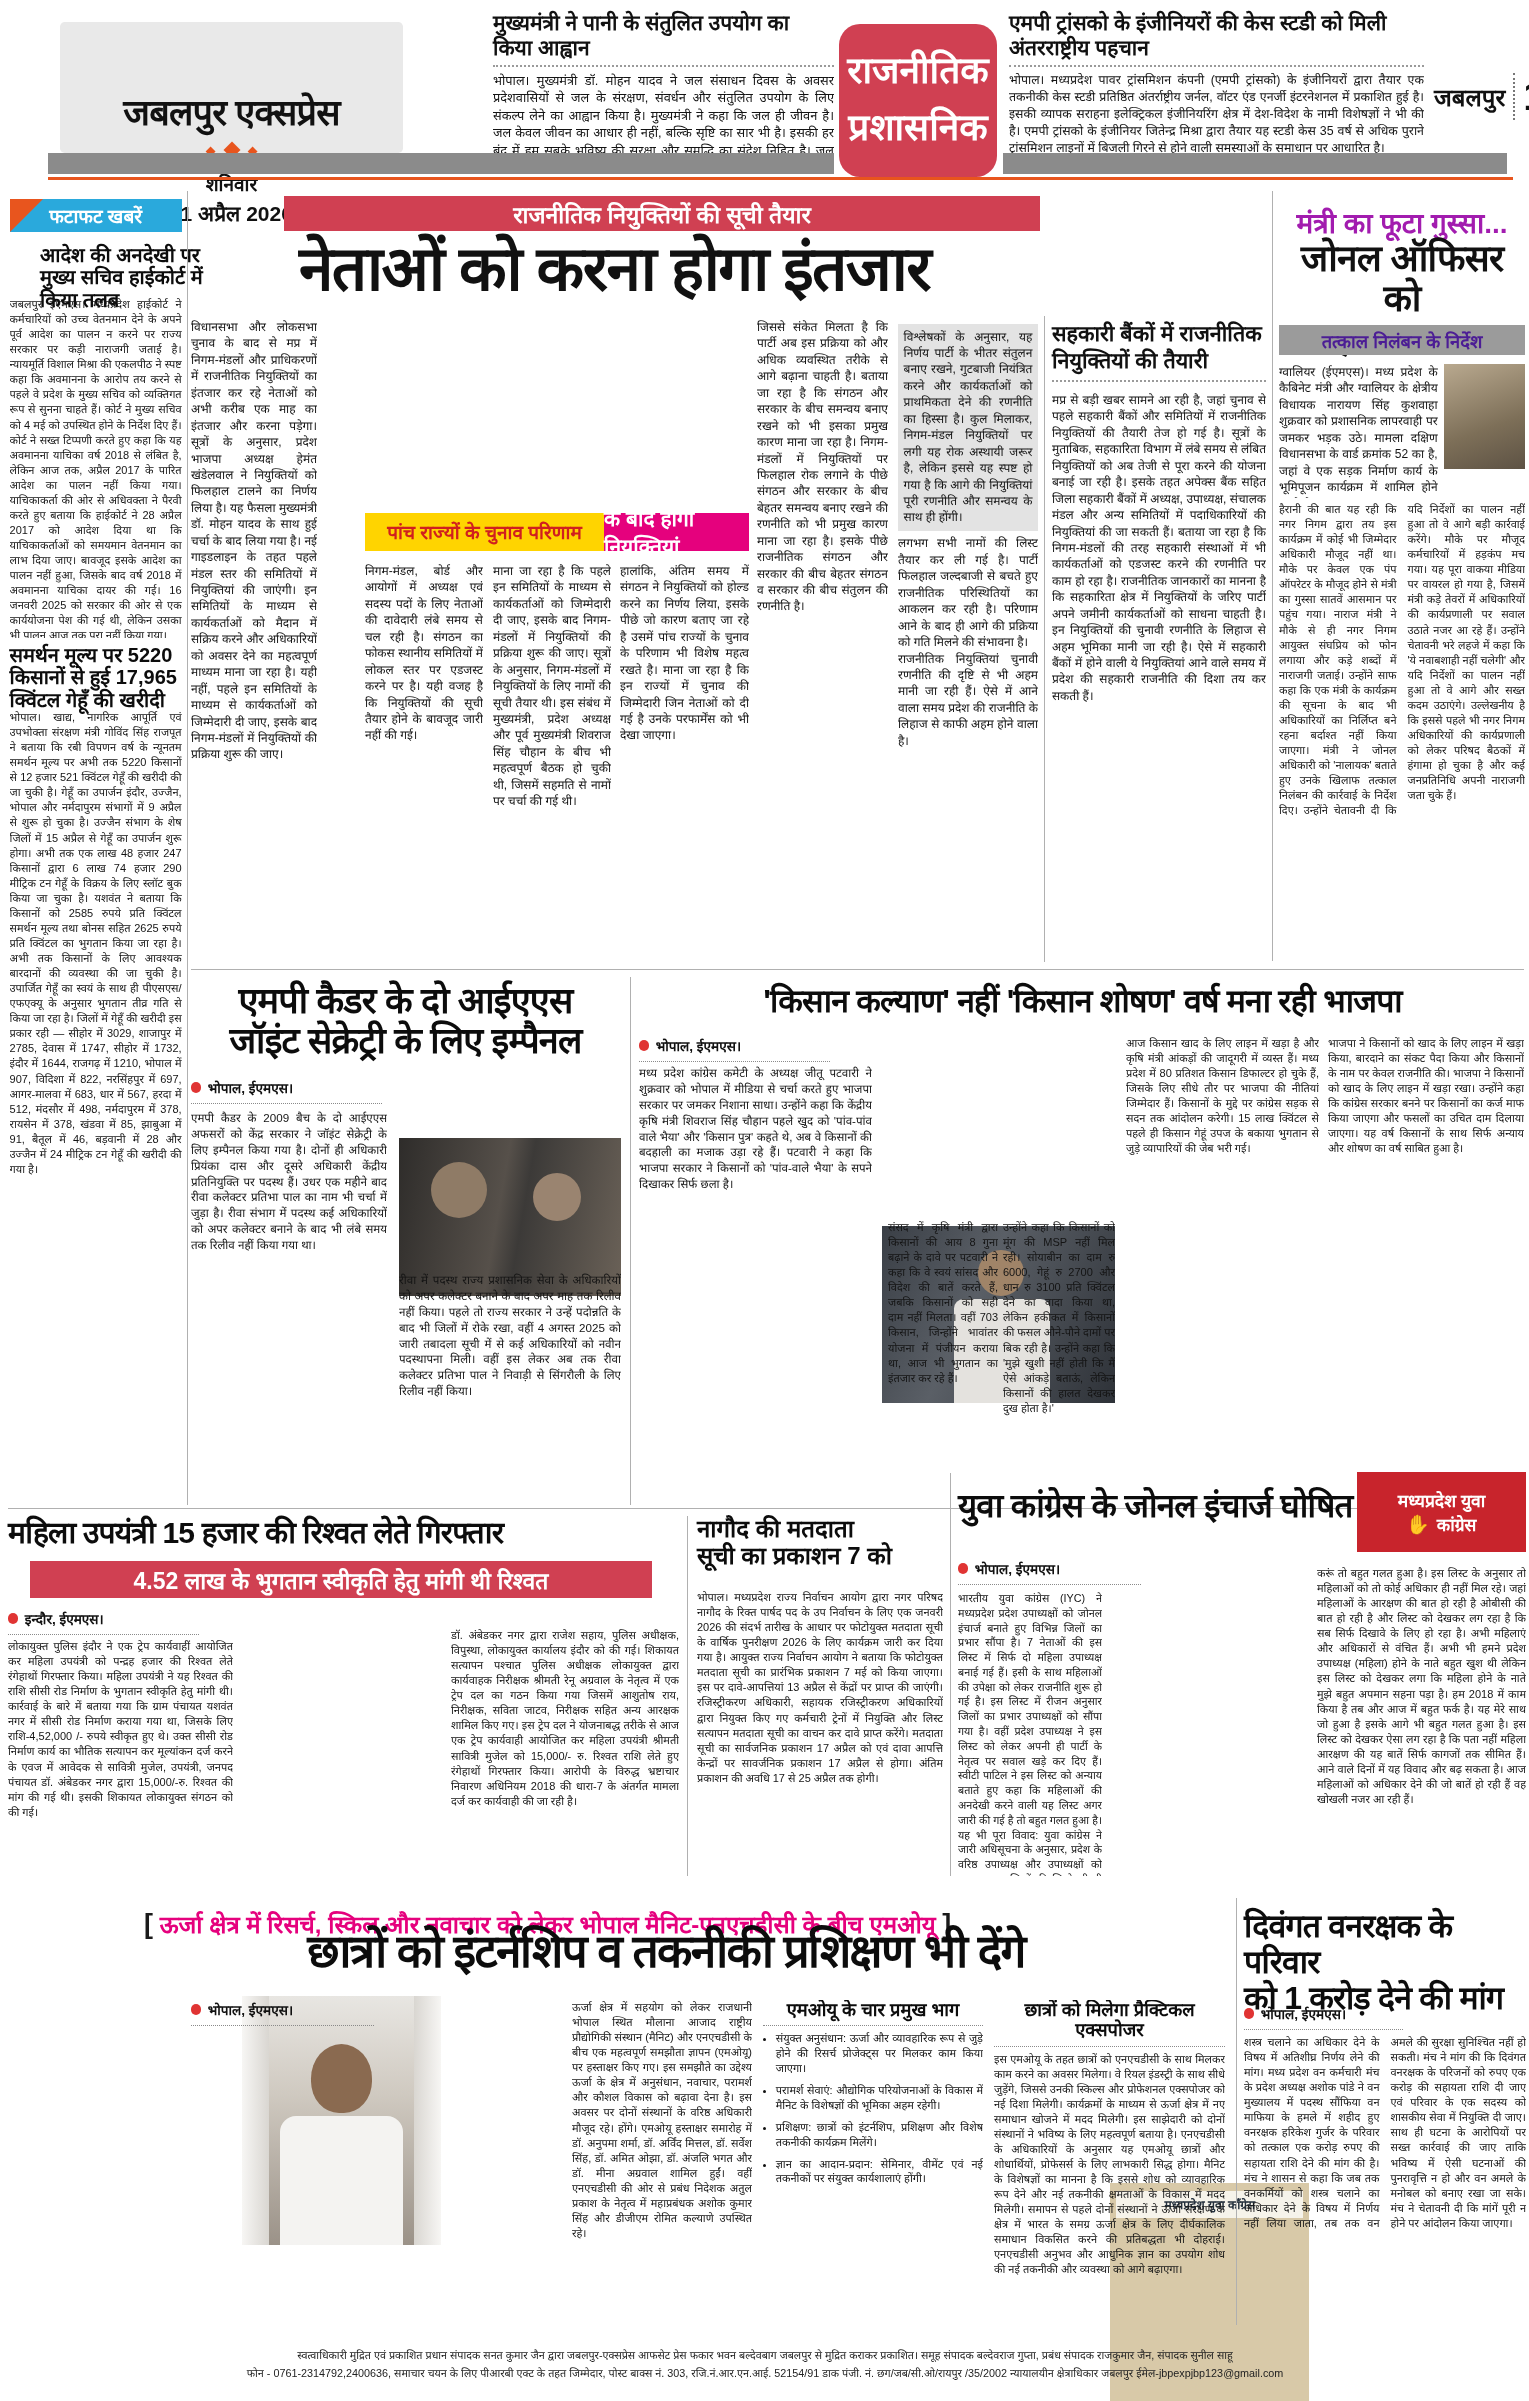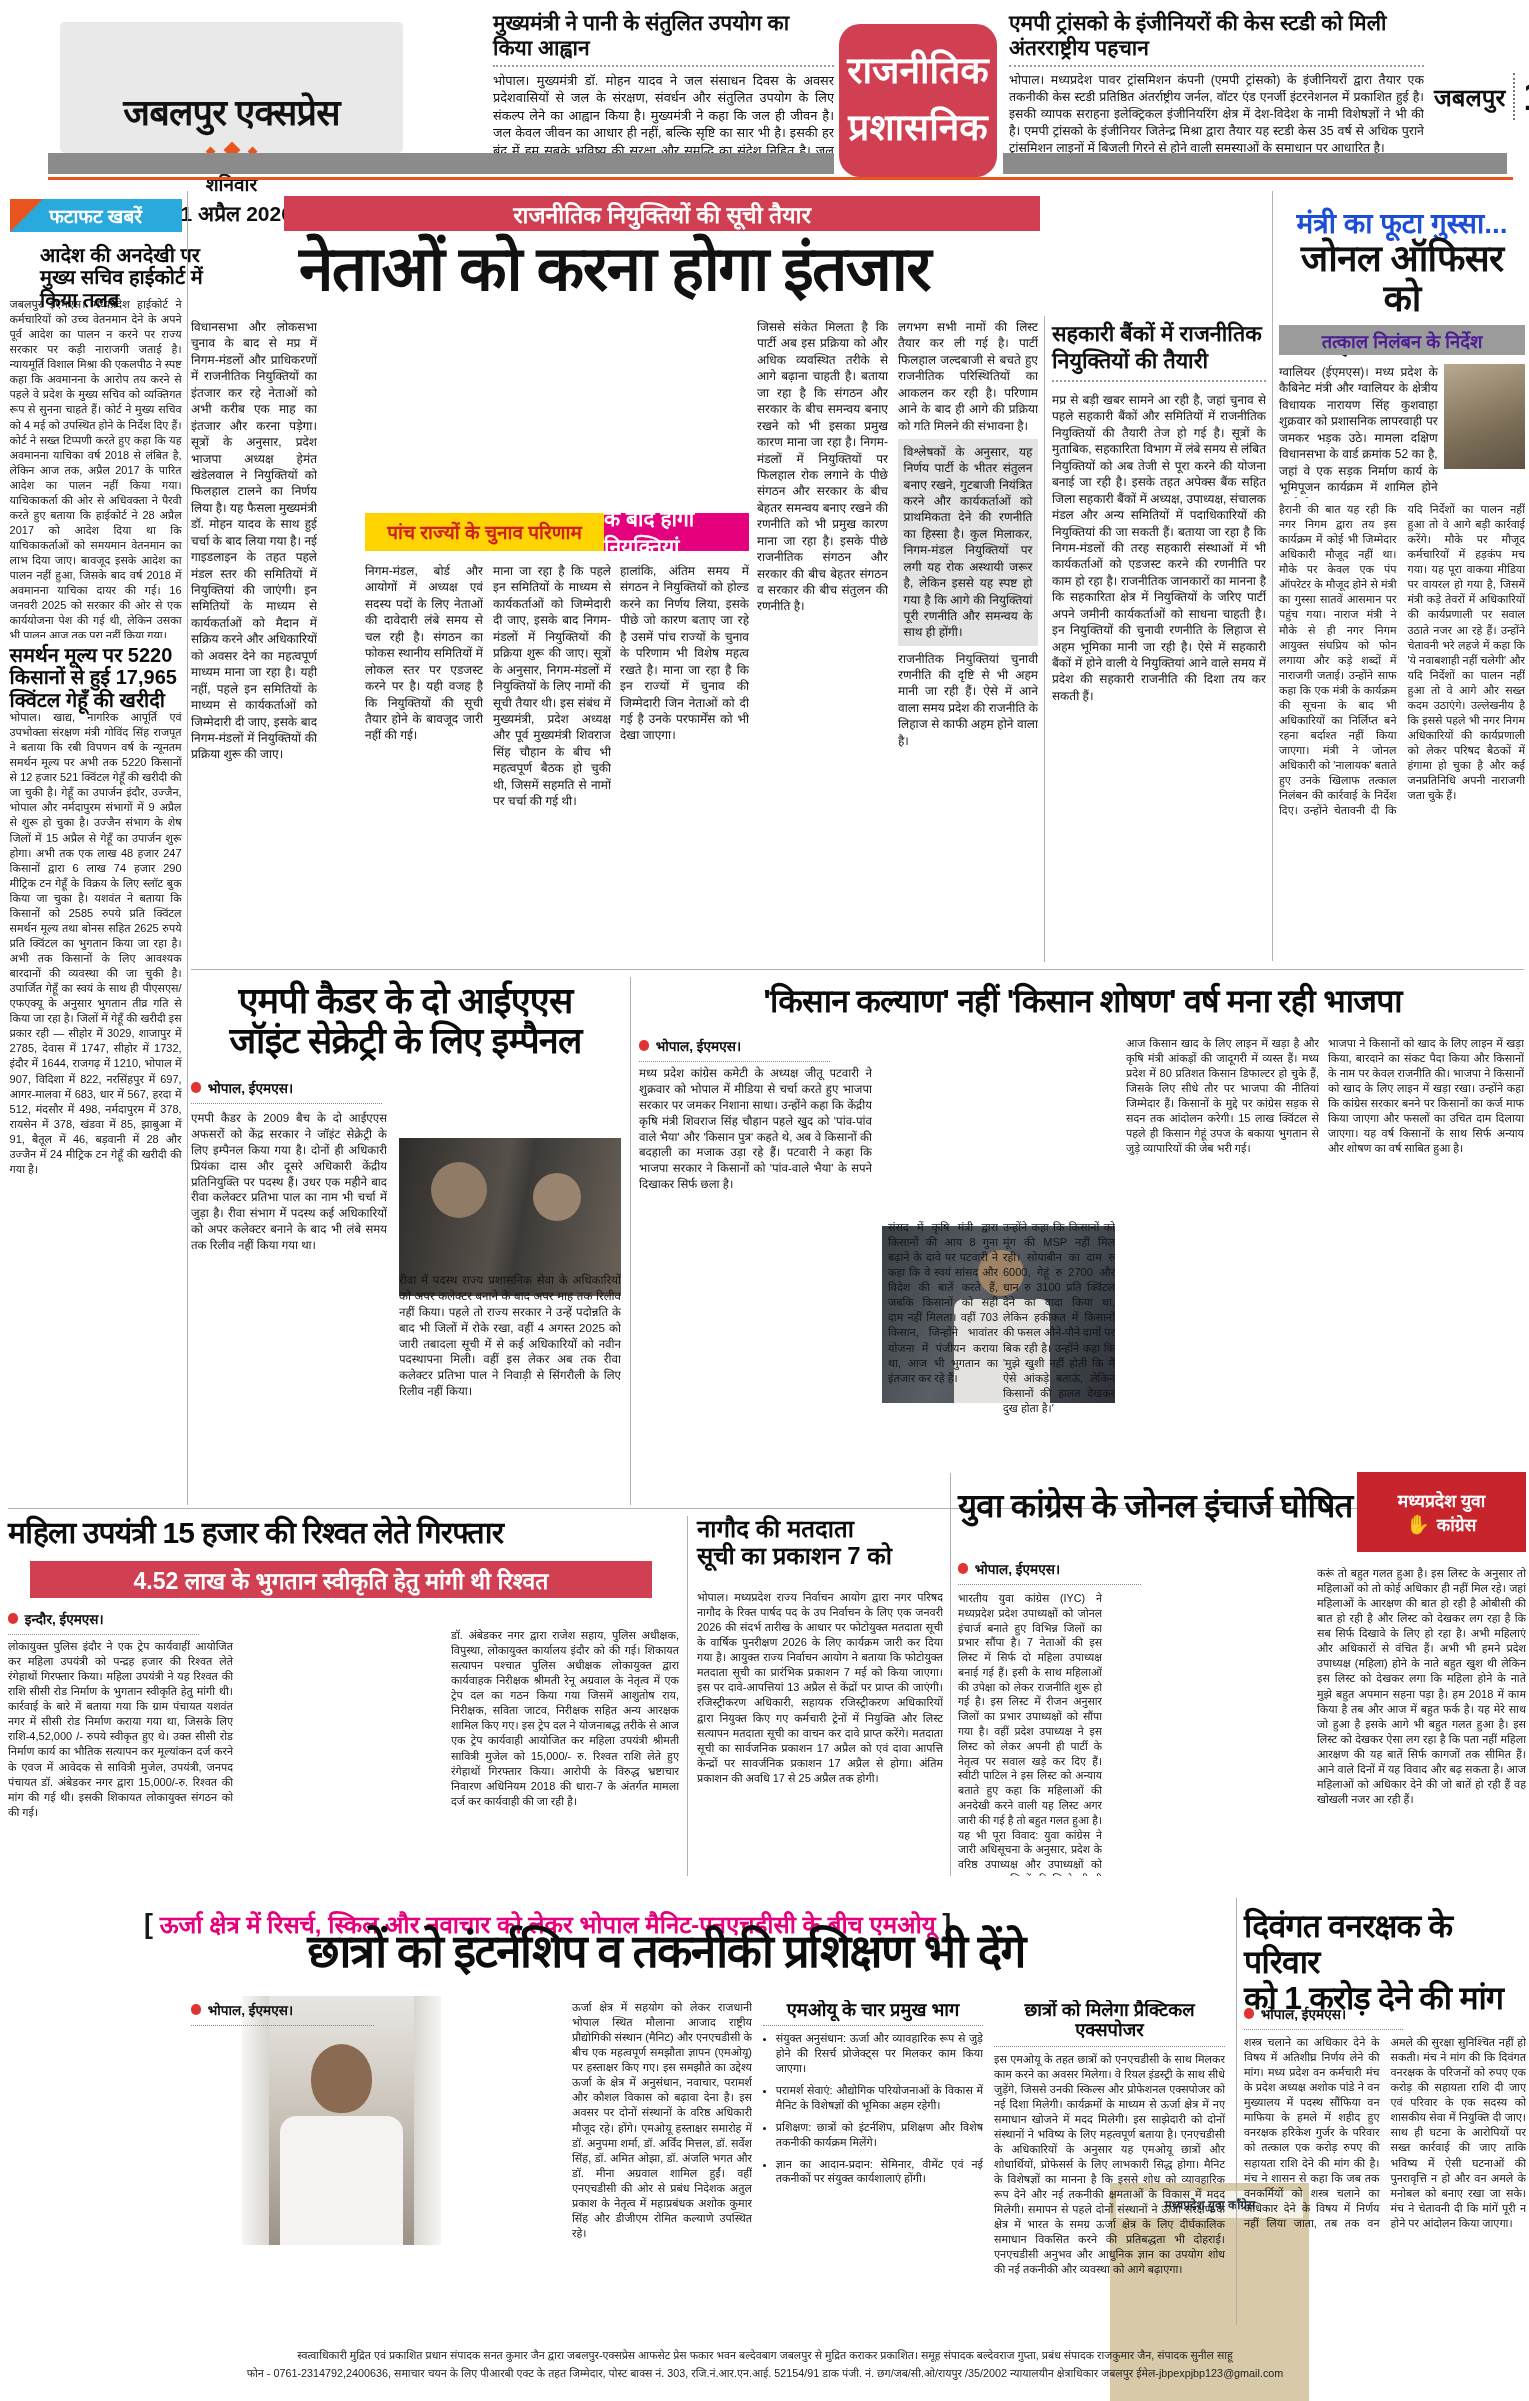--- a/index.html
+++ b/index.html
@@ -25,21 +25,21 @@
   .pn{display:flex;align-items:center;gap:8px;}
   .pn-city{font-size:24px;font-weight:700;}
   .pn-num{font-size:41px;font-weight:900;border-left:2.4px dotted #777;padding-left:8px;}
   .qheader{background:#2aa9dc;color:#fff;font-weight:800;font-size:19px;display:flex;align-items:center;justify-content:center;position:relative;}
   .qtri{position:absolute;left:0;top:0;width:0;height:0;border-top:33px solid #e8551e;border-right:33px solid transparent;}
   .redstrip{background:#d04052;color:#fff;font-weight:800;display:flex;align-items:center;justify-content:center;}
   .mega{font-size:62px;font-weight:900;letter-spacing:-1.6px;text-align:center;white-space:nowrap;line-height:1.0;}
   .capy{background:#ffd400;color:#d01f1f;font-weight:800;font-size:19px;display:flex;align-items:center;justify-content:center;}
   .capp{background:#e5017d;color:#fff;font-weight:800;font-size:21px;display:flex;align-items:center;justify-content:center;}
   .grayblock{background:#e3e3e3;padding:4.8px 5.6px;margin:4.8px 0;}
-  .kick-red{color:#1d4ed8;font-weight:900;font-size:28px;text-align:center;}
+  .kick-red{color:#a21caf;font-weight:900;font-size:28px;text-align:center;}
   .min-h{font-size:37px;font-weight:900;text-align:center;line-height:1.08;letter-spacing:-0.8px;}
   .min-red{color:#d0303d;}
   .graystrip{background:#9b9b9b;color:#4c1d95;font-weight:700;font-size:18.3px;display:flex;align-items:center;justify-content:center;}
   .two-col{column-count:2;column-gap:11px;}
   .subhl{font-size:21.5px;font-weight:800;line-height:1.25;}
   .magenta{color:#e5017d;font-weight:900;font-size:24px;text-align:left;margin-top:16px;}
   .bracket{color:#1a1a1a;font-weight:900;font-size:27px;}
   .footer{font-size:10.8px;text-align:center;color:#222;}
   .sign{background:#e8781e;color:#fff;text-align:center;font-weight:700;}
   .bannerred{background:#c8242c;color:#fff;display:flex;flex-direction:column;align-items:center;justify-content:center;font-weight:800;text-align:center;}
@@ -105,22 +105,22 @@
   <div class="abs capy" style="left:365px;top:513px;width:239px;height:38px;">पांच राज्यों के चुनाव परिणाम</div>
   <div class="abs capp" style="left:604px;top:513px;width:145px;height:38px;">के बाद होंगी नियुक्तियां</div>
 
   <div class="abs body" style="left:365px;top:563px;width:118px;height:397px;">निगम-मंडल, बोर्ड और आयोगों में अध्यक्ष एवं सदस्य पदों के लिए नेताओं की दावेदारी लंबे समय से चल रही है। संगठन का फोकस स्थानीय समितियों में लोकल स्तर पर एडजस्ट करने पर है। यही वजह है कि नियुक्तियों की सूची तैयार होने के बावजूद जारी नहीं की गई।</div>
   <div class="abs body" style="left:493px;top:563px;width:118px;height:397px;">माना जा रहा है कि पहले इन समितियों के माध्यम से कार्यकर्ताओं को जिम्मेदारी दी जाए, इसके बाद निगम-मंडलों में नियुक्तियों की प्रक्रिया शुरू की जाए। सूत्रों के अनुसार, निगम-मंडलों में नियुक्तियों के लिए नामों की सूची तैयार थी। इस संबंध में मुख्यमंत्री, प्रदेश अध्यक्ष और पूर्व मुख्यमंत्री शिवराज सिंह चौहान के बीच भी महत्वपूर्ण बैठक हो चुकी थी, जिसमें सहमति से नामों पर चर्चा की गई थी।</div>
   <div class="abs body" style="left:620px;top:563px;width:129px;height:397px;">हालांकि, अंतिम समय में संगठन ने नियुक्तियों को होल्ड करने का निर्णय लिया, इसके पीछे जो कारण बताए जा रहे है उसमें पांच राज्यों के चुनाव के परिणाम भी विशेष महत्व रखते है। माना जा रहा है कि इन राज्यों में चुनाव की जिम्मेदारी जिन नेताओं को दी गई है उनके परफार्मेंस को भी देखा जाएगा।</div>
 
   <div class="abs body" style="left:757px;top:319px;width:131px;height:641px;">जिससे संकेत मिलता है कि पार्टी अब इस प्रक्रिया को और अधिक व्यवस्थित तरीके से आगे बढ़ाना चाहती है। बताया जा रहा है कि संगठन और सरकार के बीच समन्वय बनाए रखने को भी इसका प्रमुख कारण माना जा रहा है। निगम-मंडलों में नियुक्तियों पर फिलहाल रोक लगाने के पीछे संगठन और सरकार के बीच बेहतर समन्वय बनाए रखने की रणनीति को भी प्रमुख कारण माना जा रहा है। इसके पीछे राजनीतिक संगठन और सरकार की बीच बेहतर संगठन व सरकार की बीच संतुलन की रणनीति है।</div>
 
   <div class="abs" style="left:898px;top:319px;width:140px;height:641px;overflow:hidden;">
+    <div class="body grayblock">विश्लेषकों के अनुसार, यह निर्णय पार्टी के भीतर संतुलन बनाए रखने, गुटबाजी नियंत्रित करने और कार्यकर्ताओं को प्राथमिकता देने की रणनीति का हिस्सा है। कुल मिलाकर, निगम-मंडल नियुक्तियों पर लगी यह रोक अस्थायी जरूर है, लेकिन इससे यह स्पष्ट हो गया है कि आगे की नियुक्तियां पूरी रणनीति और समन्वय के साथ ही होंगी।</div>
     <div class="body">लगभग सभी नामों की लिस्ट तैयार कर ली गई है। पार्टी फिलहाल जल्दबाजी से बचते हुए राजनीतिक परिस्थितियों का आकलन कर रही है। परिणाम आने के बाद ही आगे की प्रक्रिया को गति मिलने की संभावना है।</div>
-    <div class="body grayblock">विश्लेषकों के अनुसार, यह निर्णय पार्टी के भीतर संतुलन बनाए रखने, गुटबाजी नियंत्रित करने और कार्यकर्ताओं को प्राथमिकता देने की रणनीति का हिस्सा है। कुल मिलाकर, निगम-मंडल नियुक्तियों पर लगी यह रोक अस्थायी जरूर है, लेकिन इससे यह स्पष्ट हो गया है कि आगे की नियुक्तियां पूरी रणनीति और समन्वय के साथ ही होंगी।</div>
     <div class="body">राजनीतिक नियुक्तियां चुनावी रणनीति की दृष्टि से भी अहम मानी जा रही हैं। ऐसे में आने वाला समय प्रदेश की राजनीति के लिहाज से काफी अहम होने वाला है।</div>
   </div>
 
   <div class="abs vline" style="left:1044px;top:316px;height:646px;"></div>
 
   <div class="abs subhl dotted-u" style="left:1052px;top:321px;width:214px;">सहकारी बैंकों में राजनीतिक नियुक्तियों की तैयारी</div>
   <div class="abs body" style="left:1052px;top:392px;width:214px;height:568px;">मप्र से बड़ी खबर सामने आ रही है, जहां चुनाव से पहले सहकारी बैंकों और समितियों में राजनीतिक नियुक्तियों की तैयारी तेज हो गई है। सूत्रों के मुताबिक, सहकारिता विभाग में लंबे समय से लंबित नियुक्तियों को अब तेजी से पूरा करने की योजना बनाई जा रही है। इसके तहत अपेक्स बैंक सहित जिला सहकारी बैंकों में अध्यक्ष, उपाध्यक्ष, संचालक मंडल और अन्य समितियों में पदाधिकारियों की नियुक्तियां की जा सकती हैं। बताया जा रहा है कि निगम-मंडलों की तरह सहकारी संस्थाओं में भी कार्यकर्ताओं को एडजस्ट करने की रणनीति पर काम हो रहा है। राजनीतिक जानकारों का मानना है कि सहकारिता क्षेत्र में नियुक्तियों के जरिए पार्टी अपने जमीनी कार्यकर्ताओं को साधना चाहती है। इन नियुक्तियों की चुनावी रणनीति के लिहाज से अहम भूमिका मानी जा रही है। ऐसे में सहकारी बैंकों में होने वाली ये नियुक्तियां आने वाले समय में प्रदेश की सहकारी राजनीति की दिशा तय कर सकती हैं।</div>
 
   <div class="abs vline" style="left:1272px;top:191px;height:770px;"></div>
 

